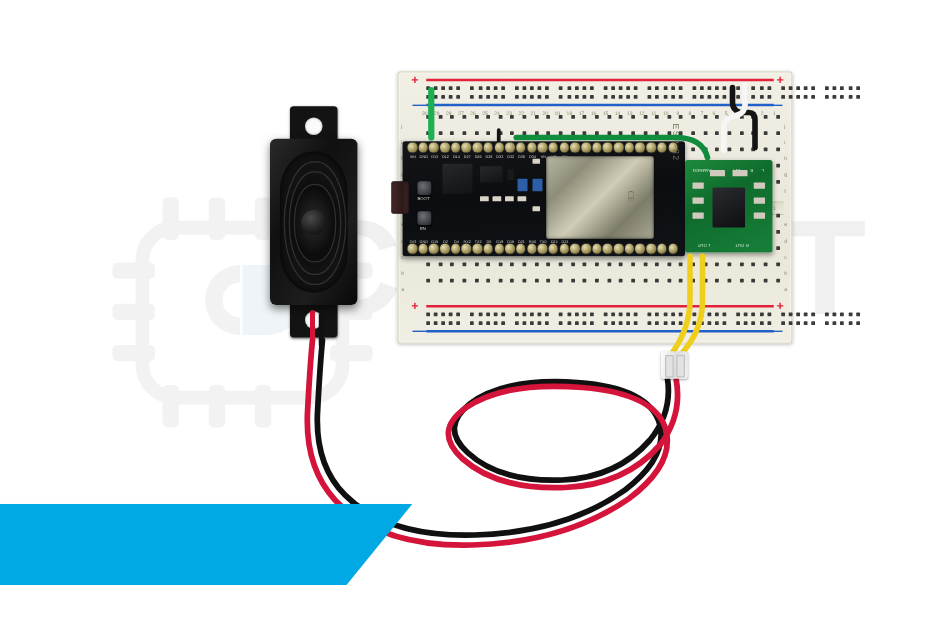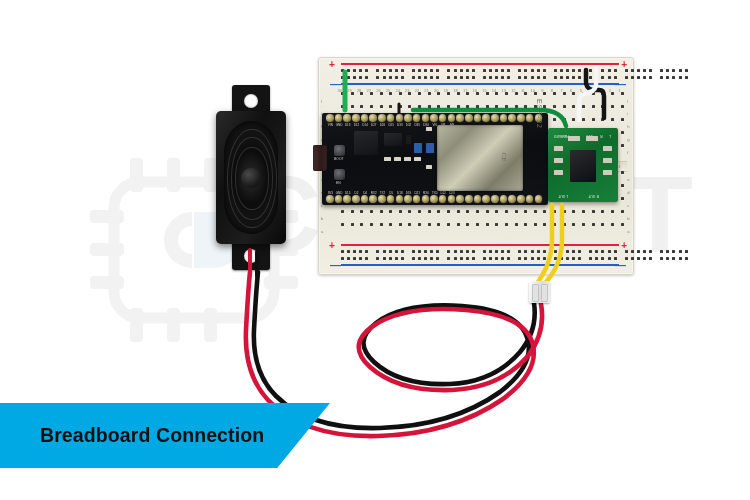--- a/index.html
+++ b/index.html
@@ -1052,15 +1052,14 @@
       <path d="M257 252 L257 276" stroke="#101010" stroke-width="4" fill="none" stroke-linecap="round"></path>
     </g>
   </svg>
 
   <div id="jst">
     <div class="slot" style="left:3px;"></div>
     <div class="slot" style="left:12px;"></div>
   </div>
 
   <div id="banner"></div>
-  <div id="banner-text">Breadboard Connection</div>
 
 </div>
 
 </body></html>

